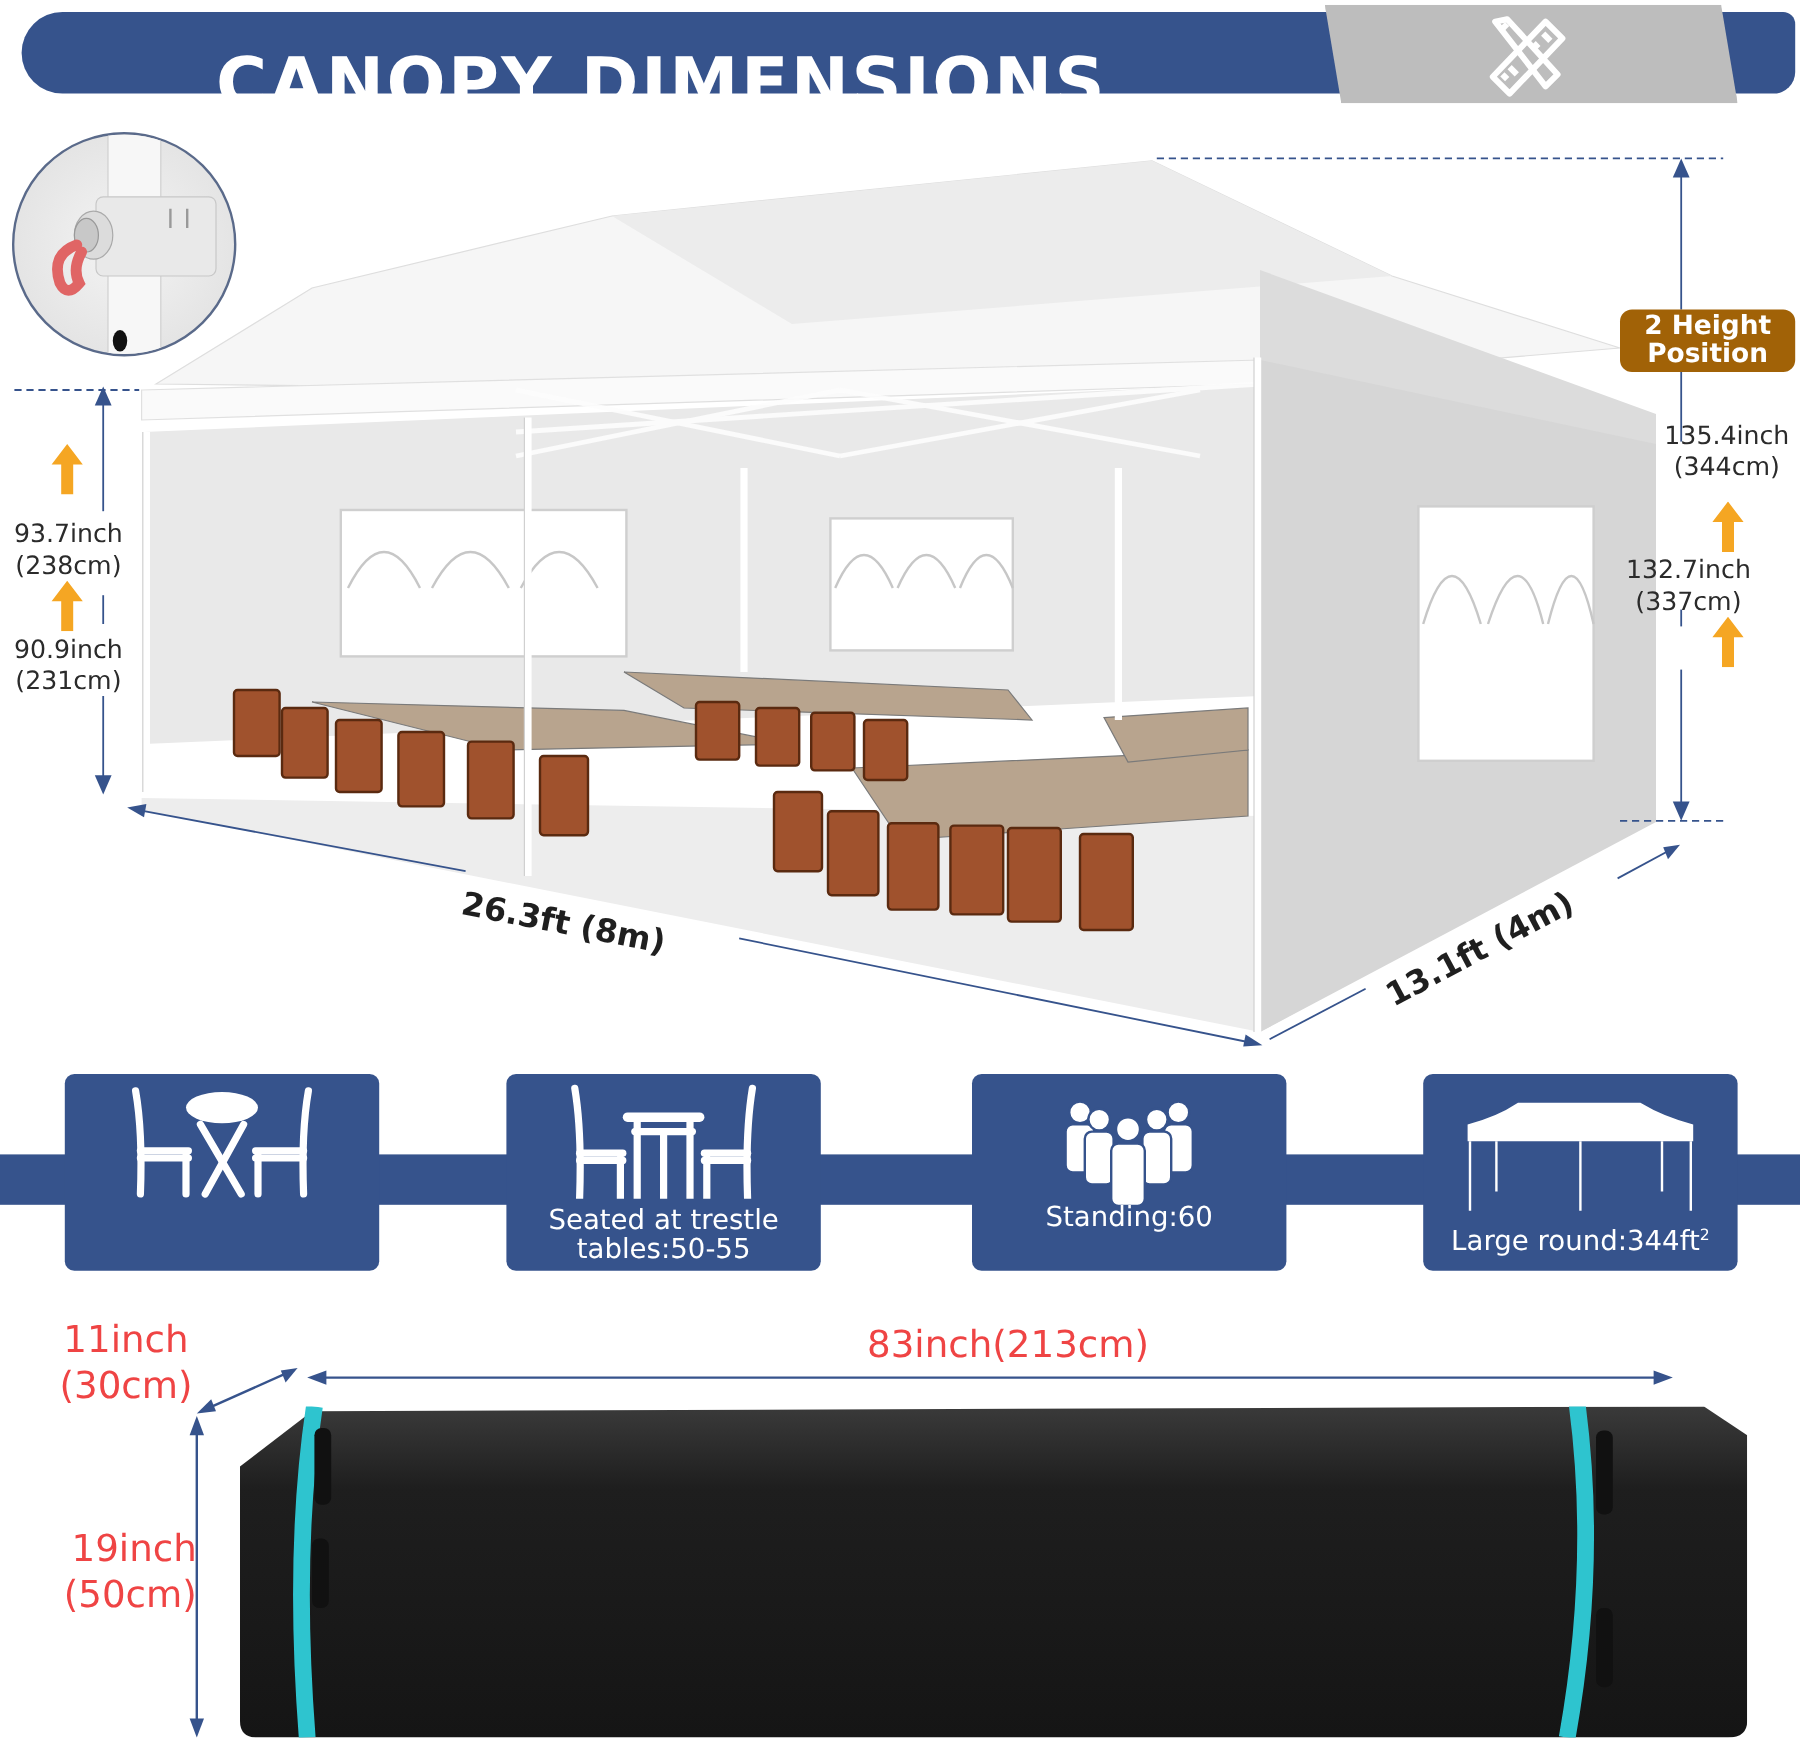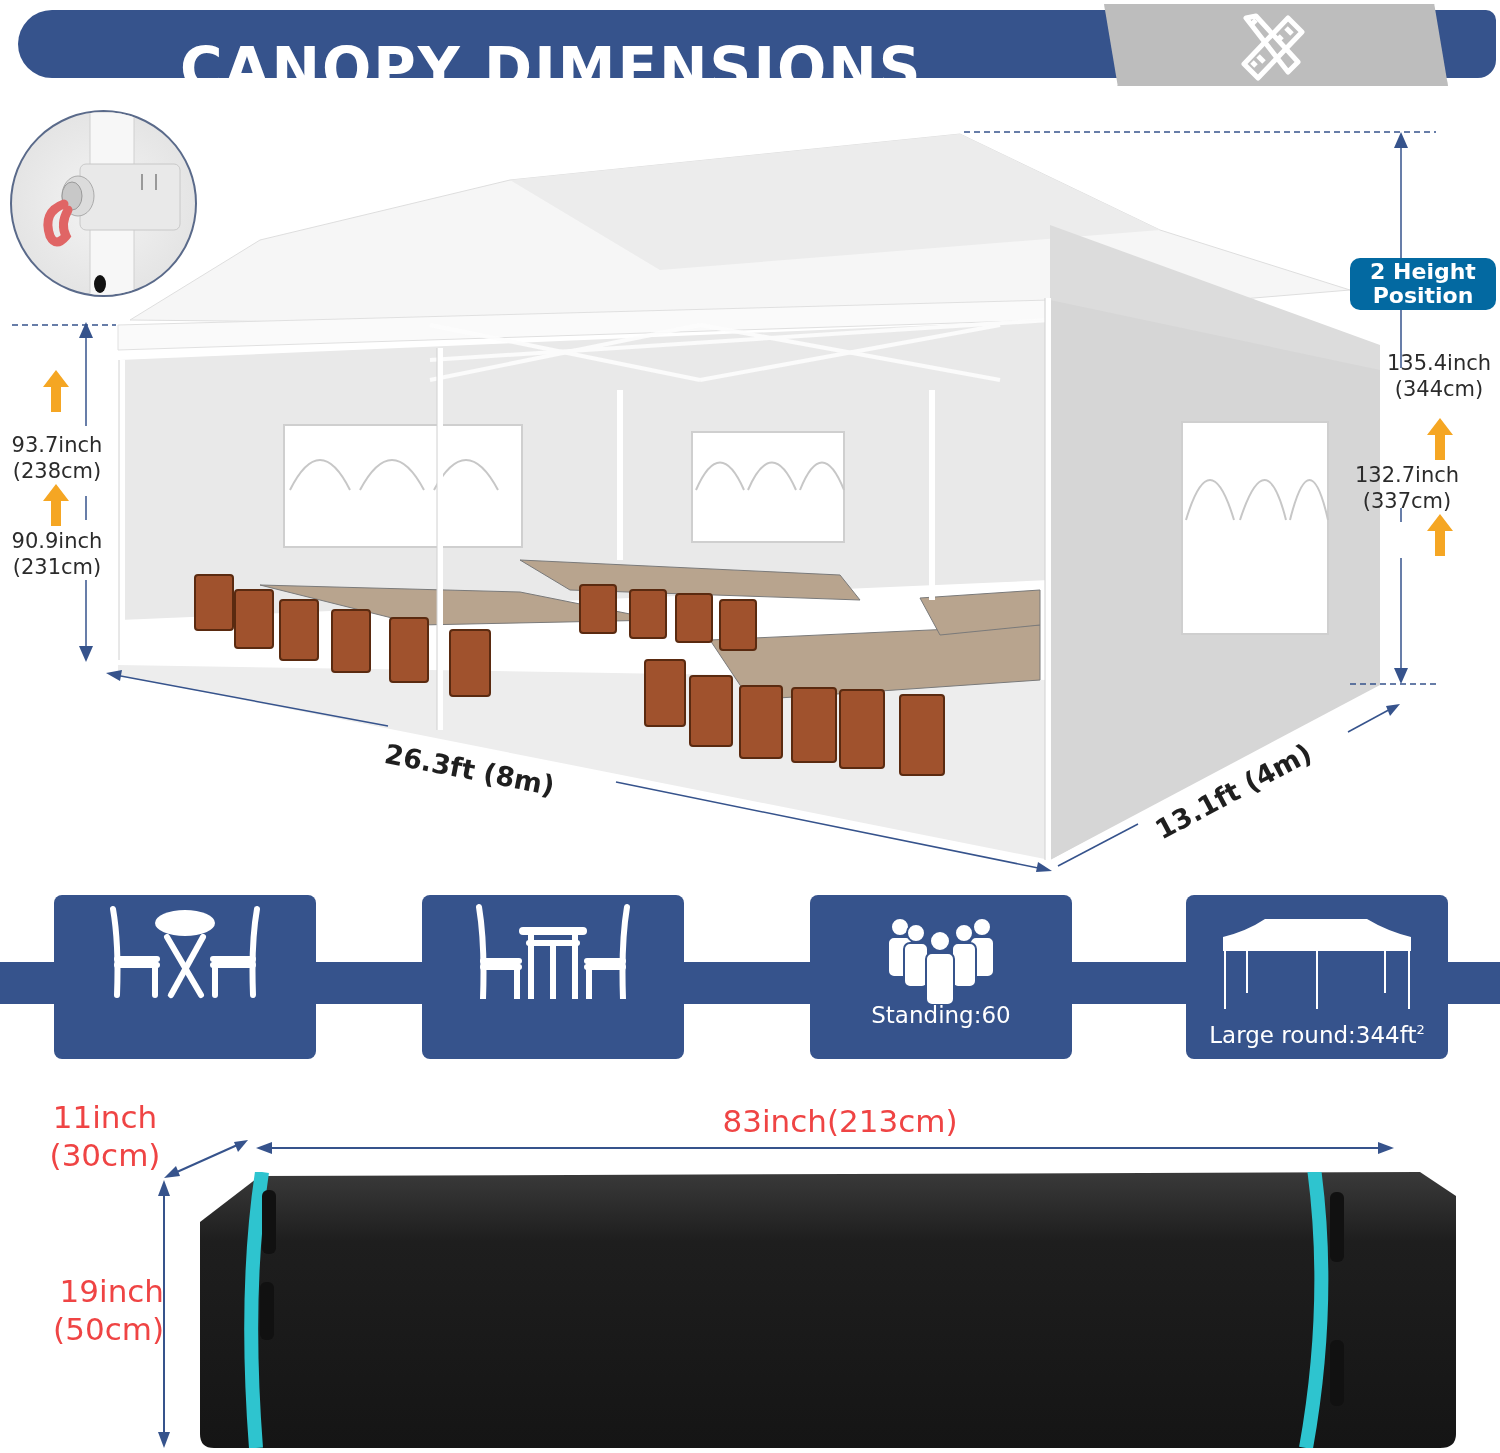--- a/index.html
+++ b/index.html
@@ -12,21 +12,21 @@
   .banner-tab { left: 1104px; top: 4px; width: 344px; height: 82px; background: #bdbdbd; clip-path: polygon(0 0, 96% 0, 100% 100%, 4% 100%); box-shadow: 0 3px 6px rgba(0,0,0,.3); }
   .banner-icon { left: 1236px; top: 12px; width: 76px; height: 72px; }
 
   
   .detail-circle { left: 10px; top: 110px; width: 187px; height: 187px; border-radius: 50%; border: 2px solid #5a6a8a; background: radial-gradient(circle at 50% 50%, #f4f4f4 0%, #dedede 100%); overflow: hidden; }
 
   
   .dim-text { font-family: "DejaVu Sans", sans-serif; font-size: 21px; line-height: 26px; text-align: center; color: #2b2b2b; }
   .dim-bold { font-family: "DejaVu Sans", sans-serif; font-size: 27px; font-weight: bold; color: #1f1f1f; white-space: nowrap; }
 
-  .badge { left: 1350px; top: 258px; width: 146px; height: 52px; background: #0369a1; border-radius: 10px; color: #fff; font-weight: bold; font-size: 22px; line-height: 24px; text-align: center; padding-top: 2px; }
+  .badge { left: 1350px; top: 258px; width: 146px; height: 52px; background: #a16207; border-radius: 10px; color: #fff; font-weight: bold; font-size: 22px; line-height: 24px; text-align: center; padding-top: 2px; }
 
   
   .band { left: 0; top: 962px; width: 1500px; height: 42px; background: #36538c; }
   .card { top: 895px; width: 262px; height: 164px; background: #36538c; border-radius: 8px; color: #fff; }
   .card-label { position: absolute; left: 0; right: 0; bottom: 6px; text-align: center; font-size: 23px; line-height: 24px; color: #fff; font-family: "DejaVu Sans", sans-serif; }
   .card-icon { position: absolute; left: 50%; transform: translateX(-50%); top: 8px; }
 
   
   .bag { left: 200px; top: 1172px; width: 1256px; height: 276px; }
   .dim-lg { font-family: "DejaVu Sans", sans-serif; font-size: 31px; line-height: 38px; color: #ef4444; text-align: center; }
@@ -232,20 +232,24 @@
       <line x1="80" y1="40" x2="80" y2="96"></line>
     <path d="M6 4 Q12 40 10 96"></path>
       <line x1="10" y1="58" x2="46" y2="58"></line>
       <line x1="10" y1="64" x2="46" y2="64"></line>
       <line x1="44" y1="62" x2="44" y2="96"></line>
     <path d="M154 4 Q148 40 150 96"></path>
       <line x1="150" y1="58" x2="114" y2="58"></line>
       <line x1="150" y1="64" x2="114" y2="64"></line>
       <line x1="116" y1="62" x2="116" y2="96"></line>
   </svg>
+  <div class="card-label">
+    <div>Seated at trestle</div>
+    <div>tables:50-55</div>
+  </div>
 </div>
 
 <div class="abs card" style="left:810px;">
   <svg class="card-icon" style="top:20px;" width="110" height="90" viewBox="0 0 110 90" fill="#fff" stroke="#36538c" stroke-width="2">
     <circle cx="14" cy="12" r="9"></circle>
       <rect x="2" y="22" width="24" height="40" rx="6"></rect>
     <circle cx="96" cy="12" r="9"></circle>
       <rect x="84" y="22" width="24" height="40" rx="6"></rect>
     <circle cx="30" cy="18" r="9"></circle>
       <rect x="18" y="28" width="24" height="44" rx="6"></rect>

